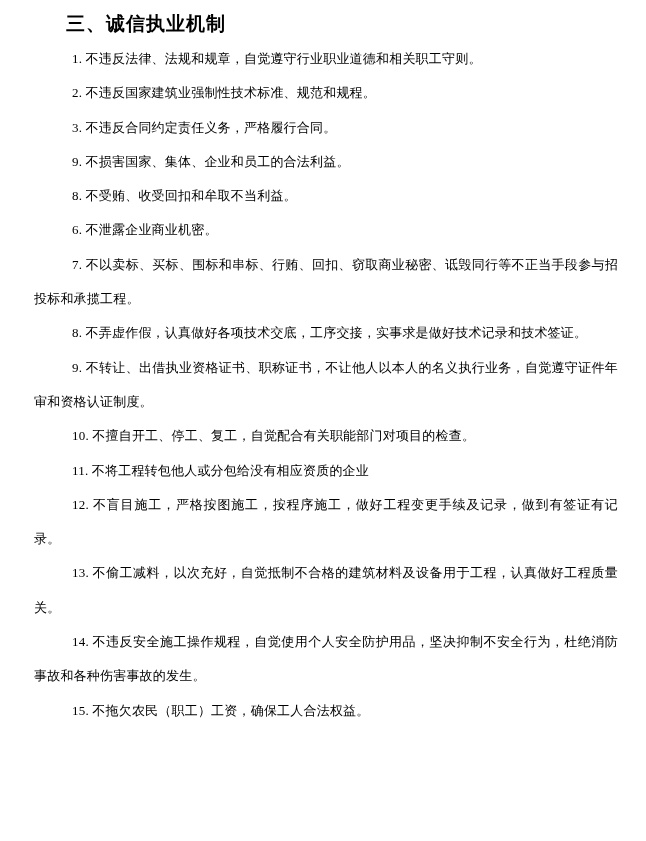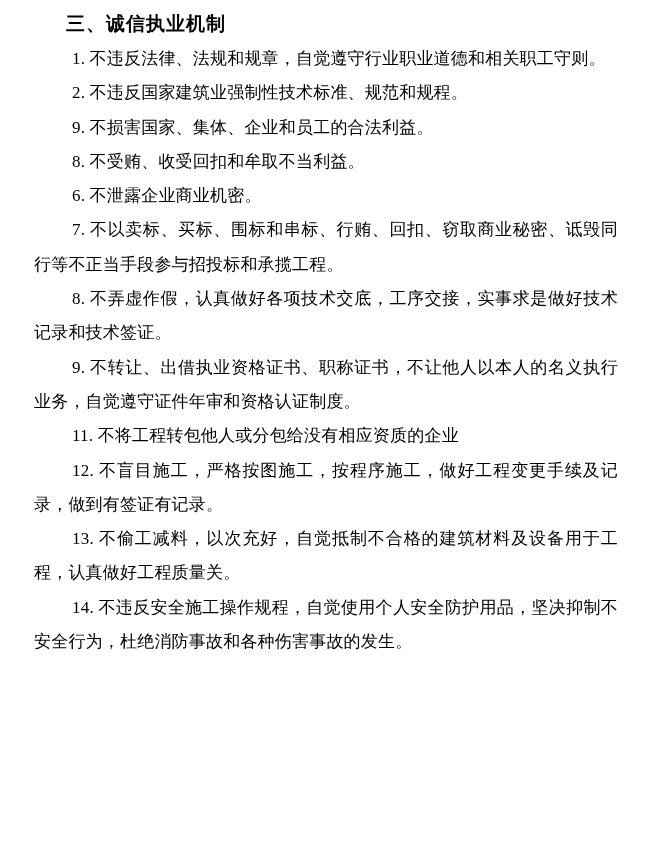--- a/index.html
+++ b/index.html
@@ -26,40 +26,43 @@
     font-weight: bold;
     font-size: 19px;
     line-height: 30px;
     letter-spacing: 1px;
     text-indent: 32px;
     margin: 0 0 4px 0;
     color: #000;
   }
   .para {
     font-family: "Liberation Serif", "DejaVu Serif", serif;
-    font-size: 17px;
+    font-size: 13px;
     line-height: 34.3px;
     text-indent: 38px;
     margin: 0;
     text-align: justify;
     text-justify: inter-ideograph;
     letter-spacing: 0.2px;
     color: #000;
   }
 </style>
 </head>
 <body>
 
 <div class="page">
   <h1 class="doc-heading">三、诚信执业机制</h1>
   <p class="para">1. 不违反法律、法规和规章，自觉遵守行业职业道德和相关职工守则。</p>
   <p class="para">2. 不违反国家建筑业强制性技术标准、规范和规程。</p>
+  <p class="para">3. 不违反合同约定责任义务，严格履行合同。</p>
   <p class="para">9. 不损害国家、集体、企业和员工的合法利益。</p>
   <p class="para">8. 不受贿、收受回扣和牟取不当利益。</p>
   <p class="para">6. 不泄露企业商业机密。</p>
   <p class="para">7. 不以卖标、买标、围标和串标、行贿、回扣、窃取商业秘密、诋毁同行等不正当手段参与招投标和承揽工程。</p>
   <p class="para">8. 不弄虚作假，认真做好各项技术交底，工序交接，实事求是做好技术记录和技术签证。</p>
   <p class="para">9. 不转让、出借执业资格证书、职称证书，不让他人以本人的名义执行业务，自觉遵守证件年审和资格认证制度。</p>
+  <p class="para">10. 不擅自开工、停工、复工，自觉配合有关职能部门对项目的检查。</p>
   <p class="para">11. 不将工程转包他人或分包给没有相应资质的企业</p>
   <p class="para">12. 不盲目施工，严格按图施工，按程序施工，做好工程变更手续及记录，做到有签证有记录。</p>
   <p class="para">13. 不偷工减料，以次充好，自觉抵制不合格的建筑材料及设备用于工程，认真做好工程质量关。</p>
   <p class="para">14. 不违反安全施工操作规程，自觉使用个人安全防护用品，坚决抑制不安全行为，杜绝消防事故和各种伤害事故的发生。</p>
+  <p class="para">15. 不拖欠农民（职工）工资，确保工人合法权益。</p>
 </div>
 
 </body></html>

